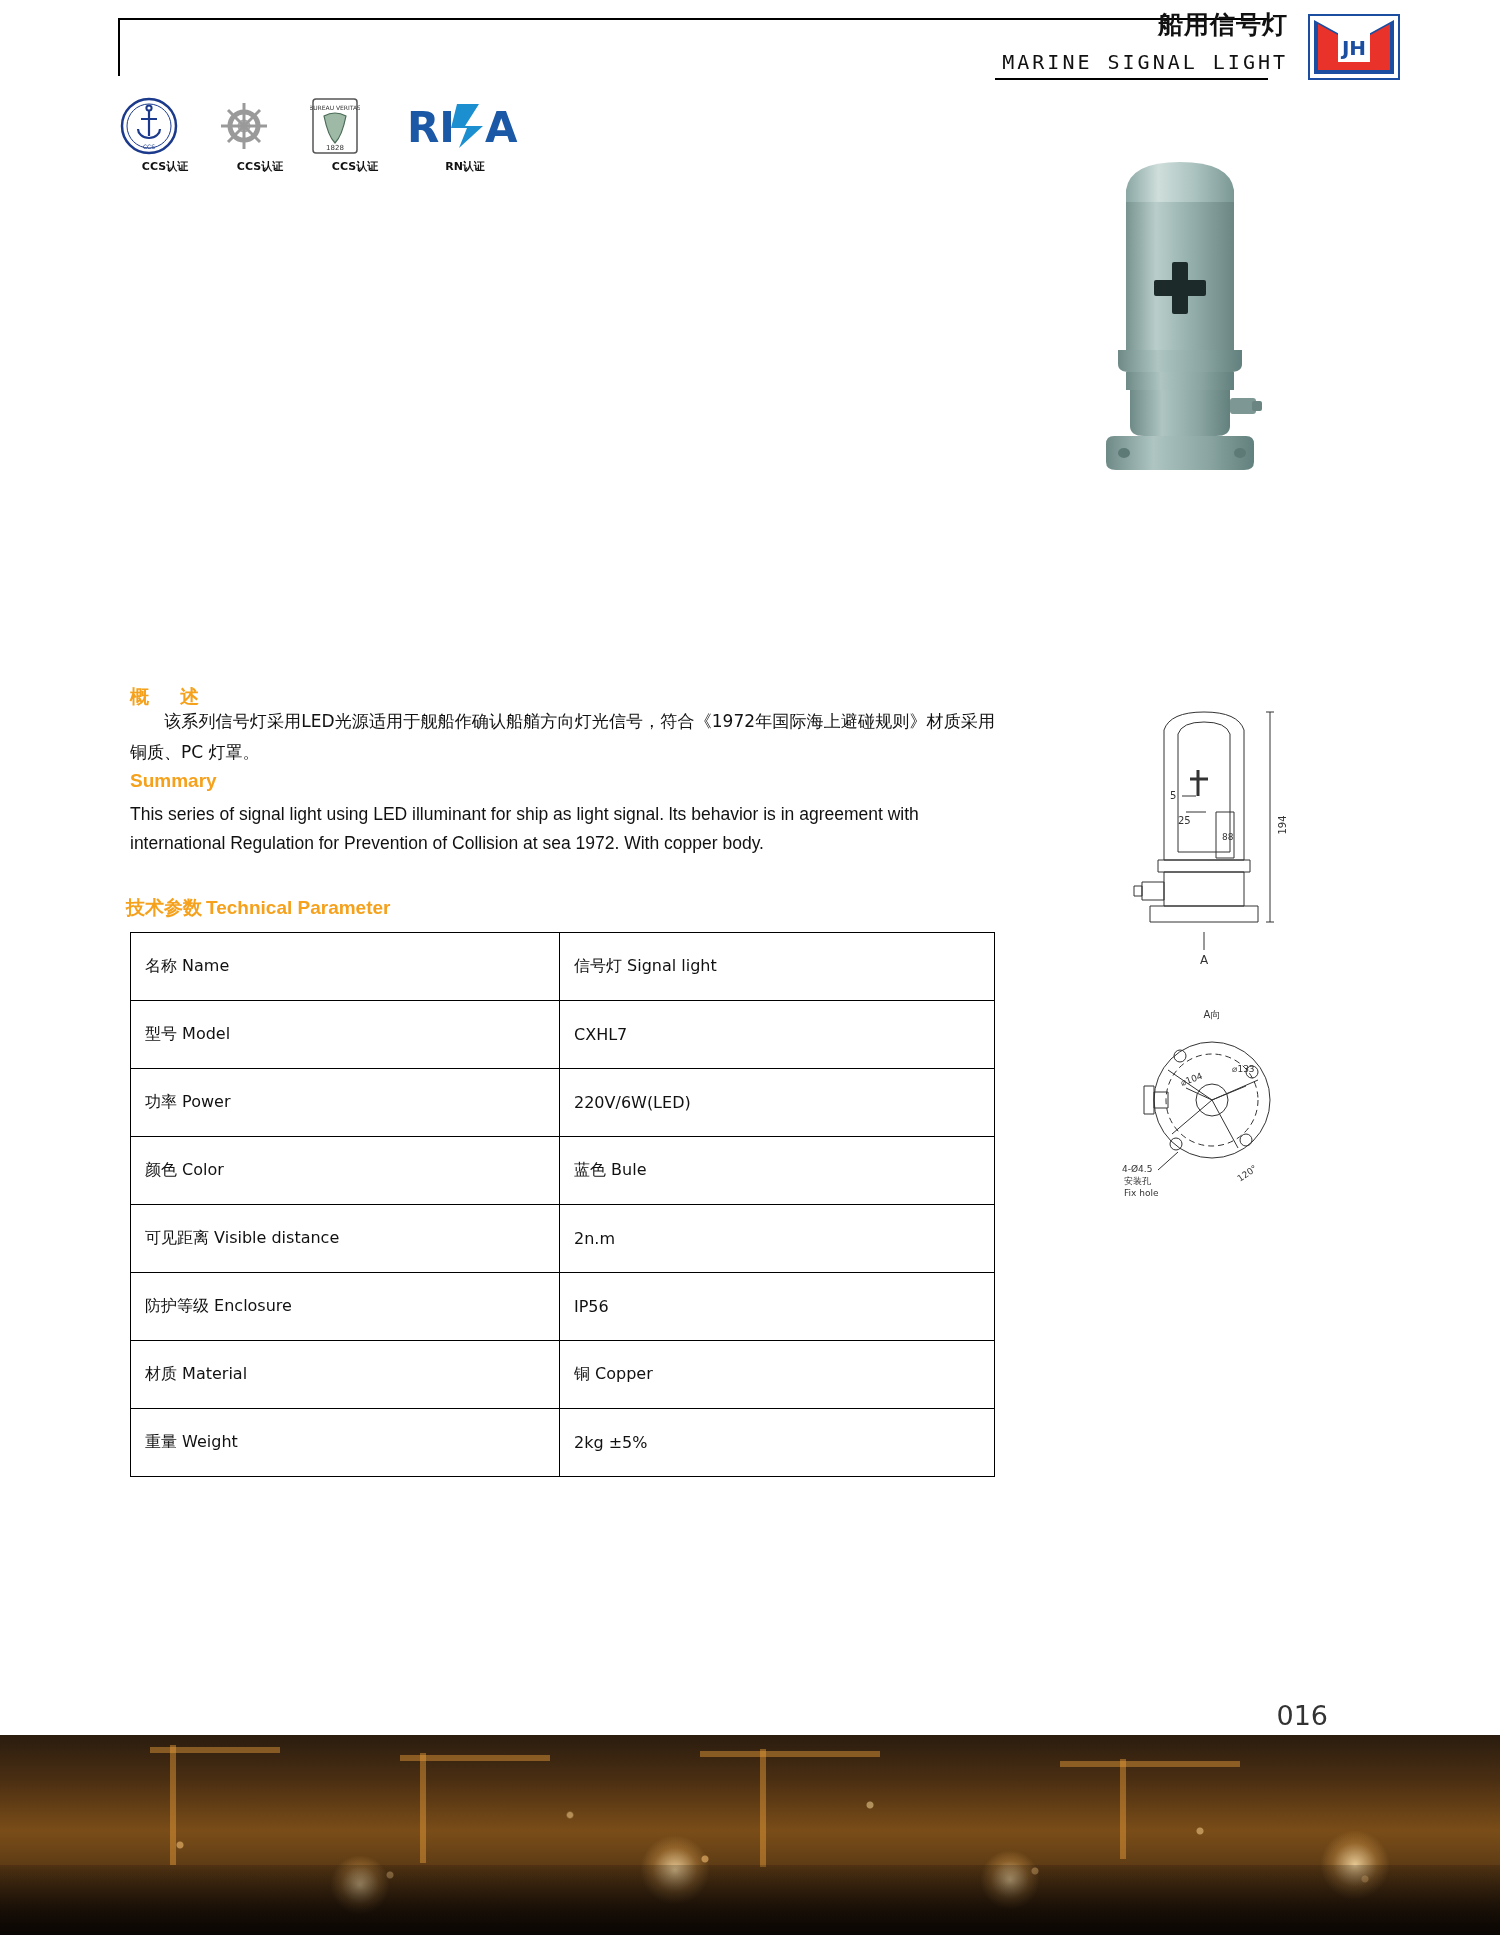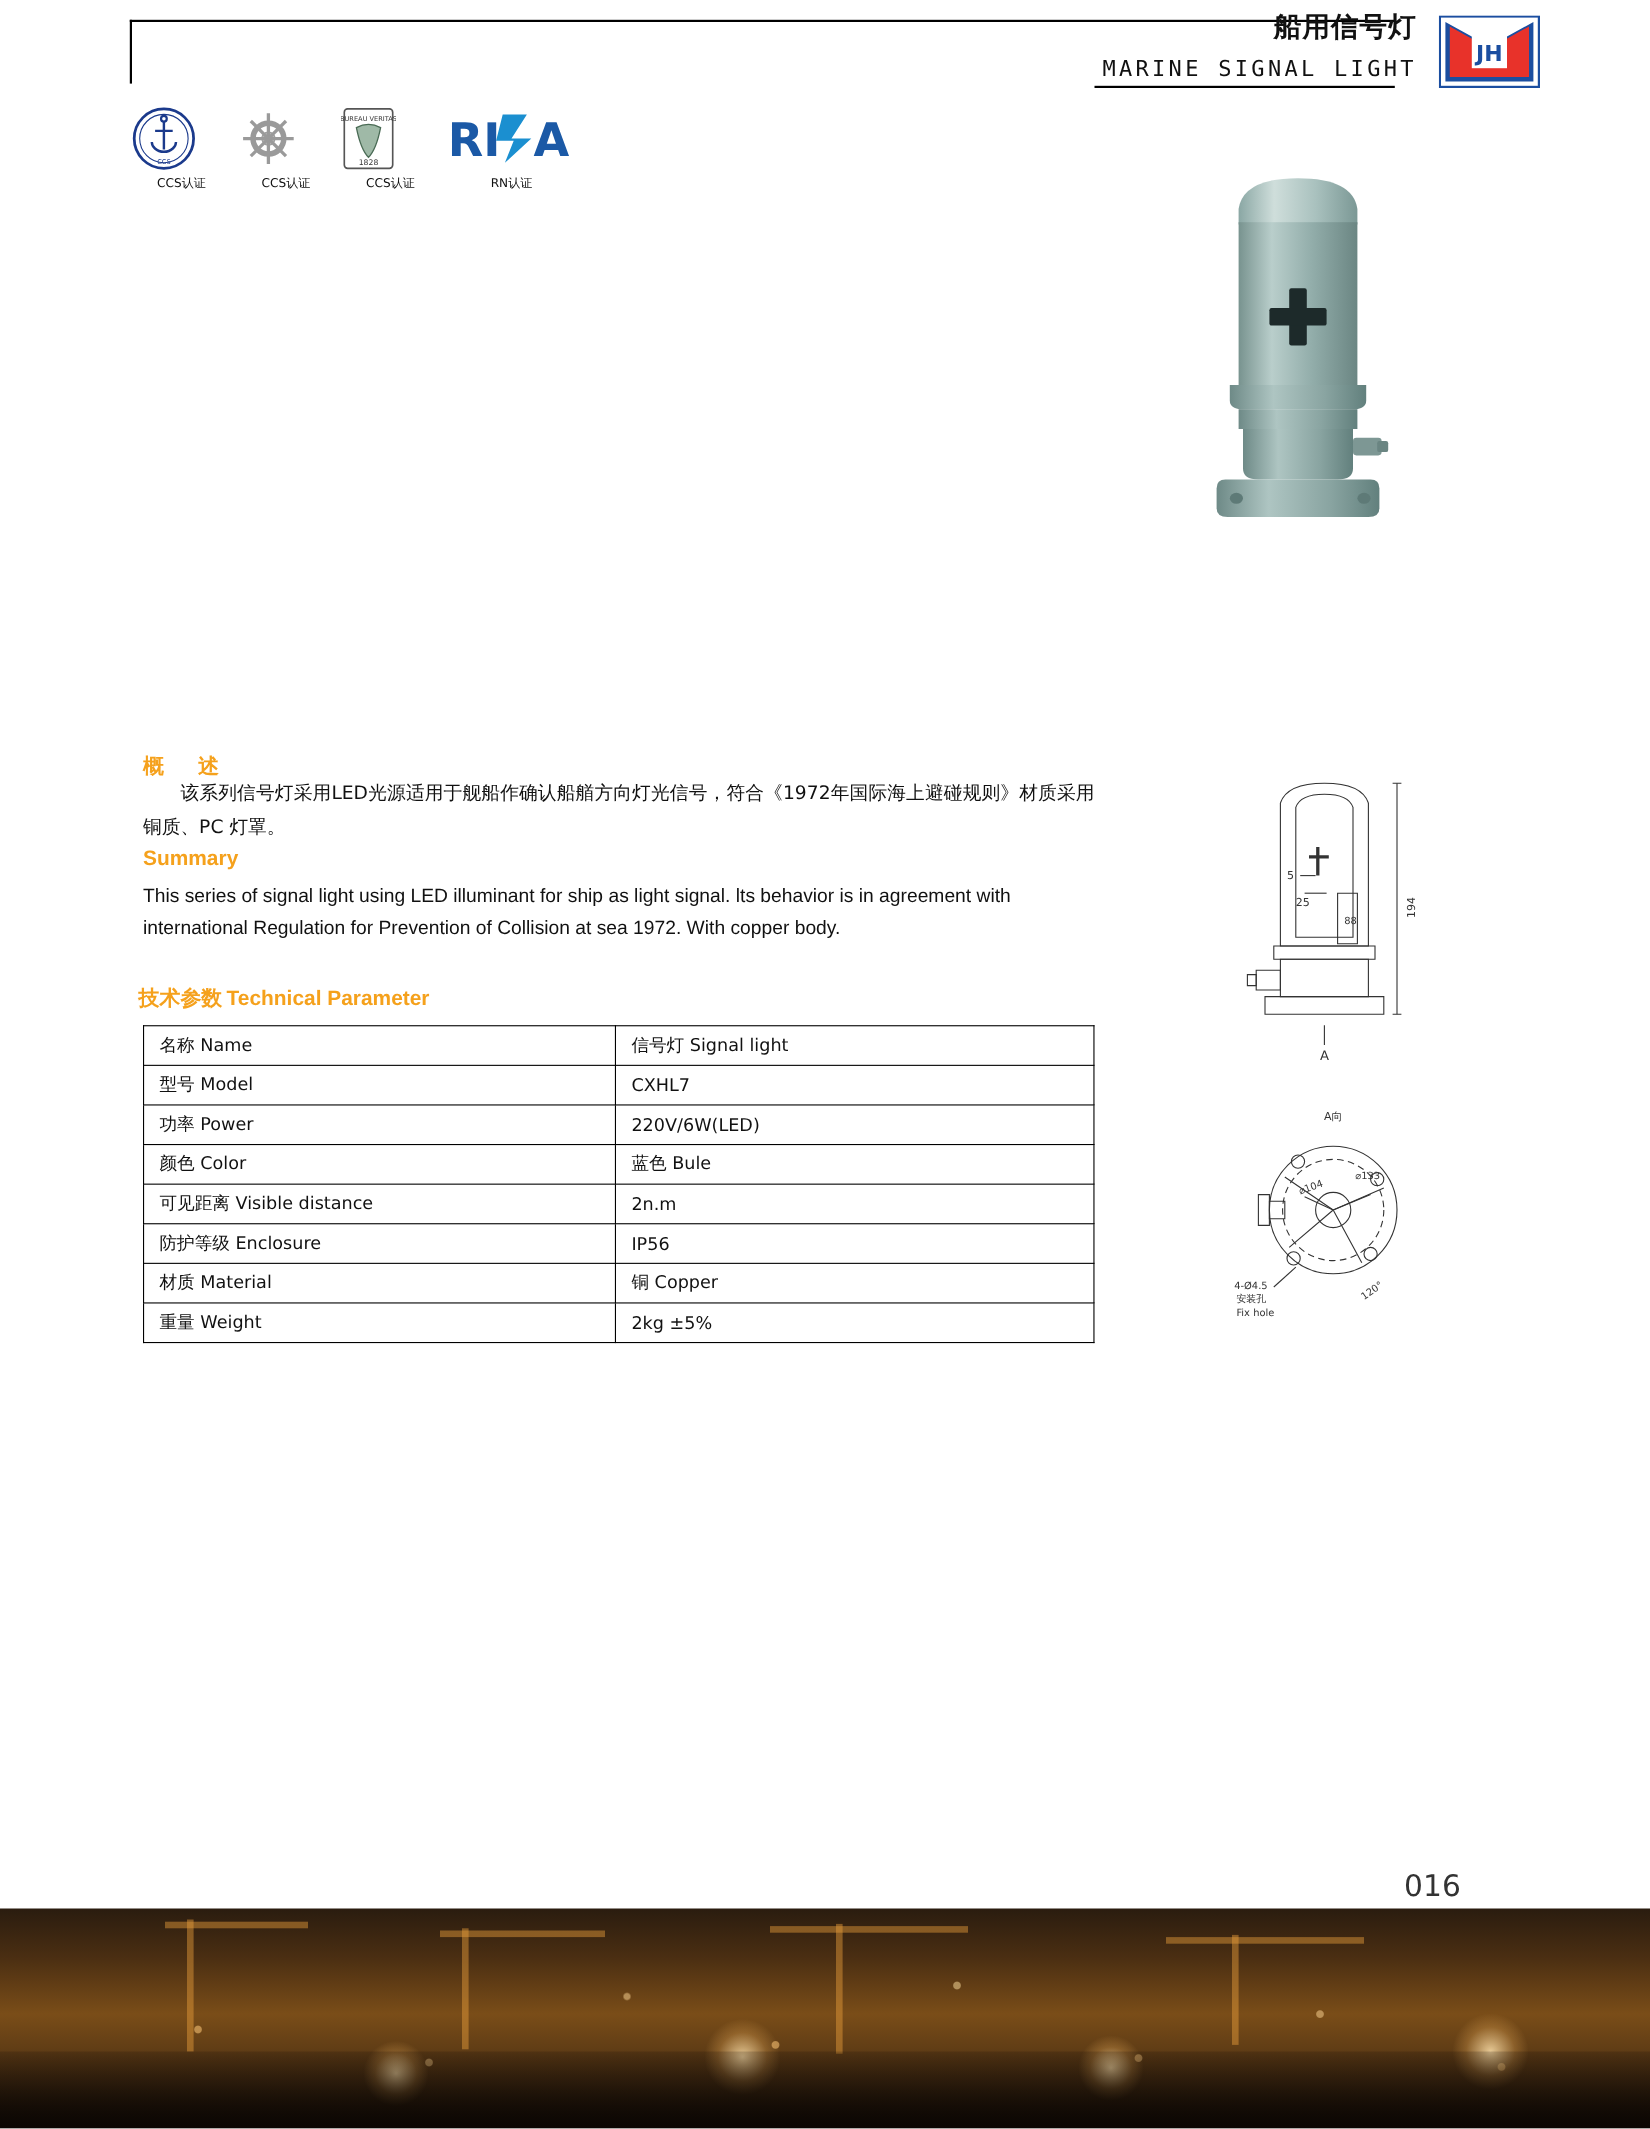--- a/index.html
+++ b/index.html
@@ -38,21 +38,21 @@
   }
   .logo {
     position:absolute; right:100px; top:14px; width:92px; height:66px;
   }
 
   
   .certs { position:absolute; left:120px; top:95px; width:420px; height:90px; }
   .cert { position:absolute; text-align:center; width:90px; }
   .cert .glyph { height:62px; display:flex; align-items:center; justify-content:flex-start; }
   .cert .cap {
-    font-size:11px; color:#111; font-family:"DejaVu Sans", sans-serif; font-weight:normal;
+    font-size:11px; color:#111; font-family:"DejaVu Sans", sans-serif; font-weight:bold;
     margin-top:2px;
   }
 
   
   .photo { position:absolute; left:1100px; top:150px; width:220px; height:340px; }
 
   
   .sec-title-cn {
     position:absolute; font-size:19px; font-weight:bold; color:#f5a11c;
     font-family:"DejaVu Sans", sans-serif;
@@ -74,21 +74,21 @@
   }
   #tech-title { position:absolute; left:126px; top:895px; }
   #tech-title .cn { font-family:"DejaVu Sans", sans-serif; margin-right:4px; }
 
   
   table.spec {
     position:absolute; left:130px; top:932px; width:865px;
     border-collapse:collapse; font-size:16px; color:#111;
   }
   table.spec td {
-    border:1px solid #000; height:35px; padding:0 14px; vertical-align:middle;
+    border:1px solid #000; height:35px; padding:16px 14px; vertical-align:middle;
     font-family:"DejaVu Sans", sans-serif;
     margin-top:29px;
   }
   table.spec td.k { width:400px; }
   table.spec td.v { }
 
   
   .drawing { position:absolute; left:1120px; top:700px; width:260px; height:530px; }
 
   

